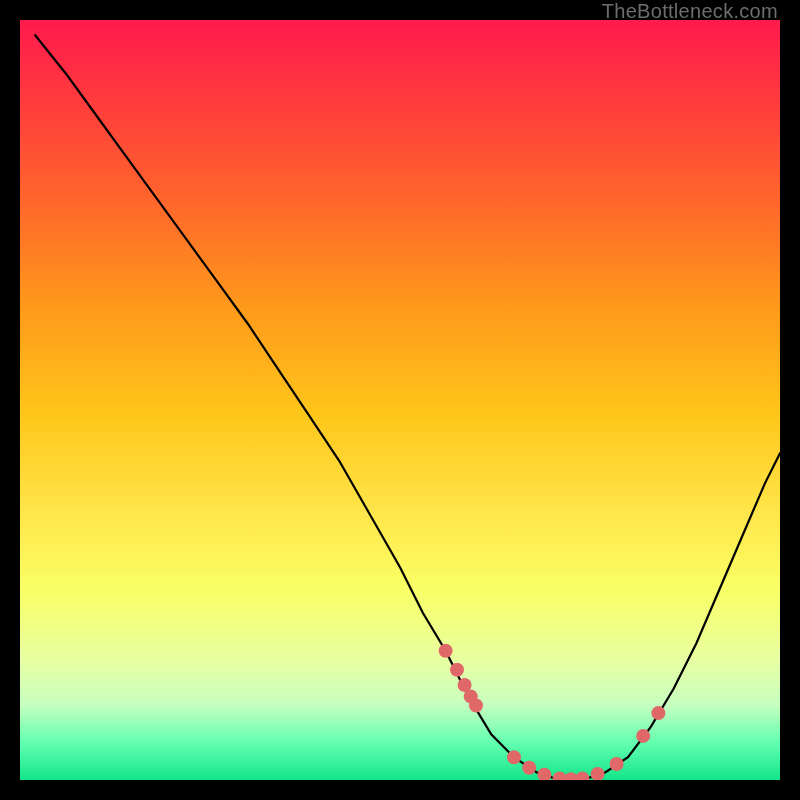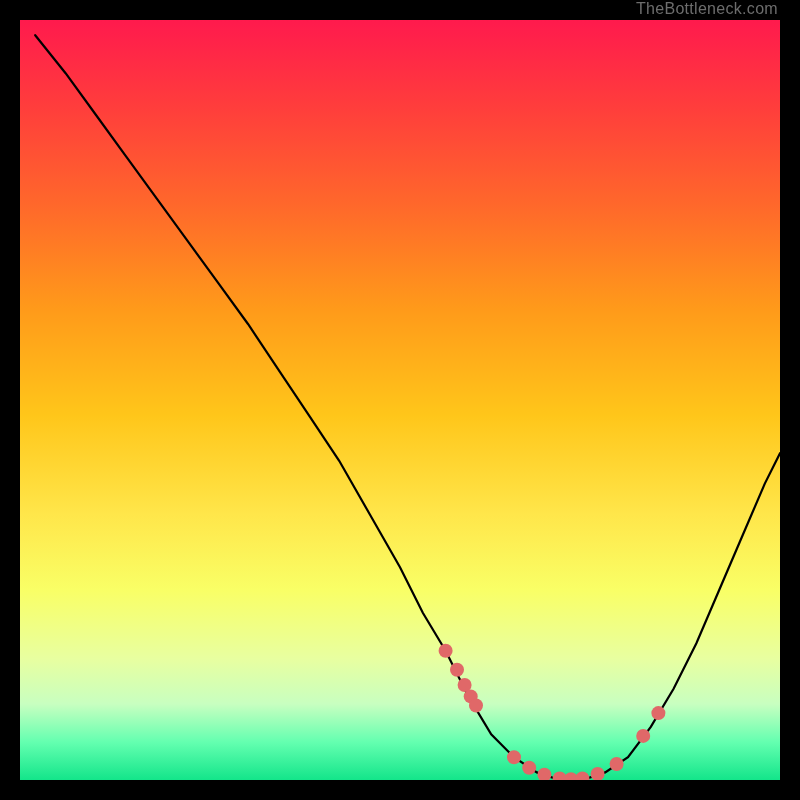--- a/index.html
+++ b/index.html
@@ -45,21 +45,21 @@
     left: 0;
     top: 0;
     width: 760px;
     height: 760px;
   }
   .watermark {
     position: absolute;
     top: 0;
     right: 22px;
     color: #6d6d6d;
-    font-size: 16px;
+    font-size: 20px;
     font-weight: 500;
     letter-spacing: 0.3px;
   }
 </style>
 </head>
 <body>
 
 <div class="frame">
   <div class="gradient"></div>
   <svg class="plot" viewBox="0 0 760 760">

